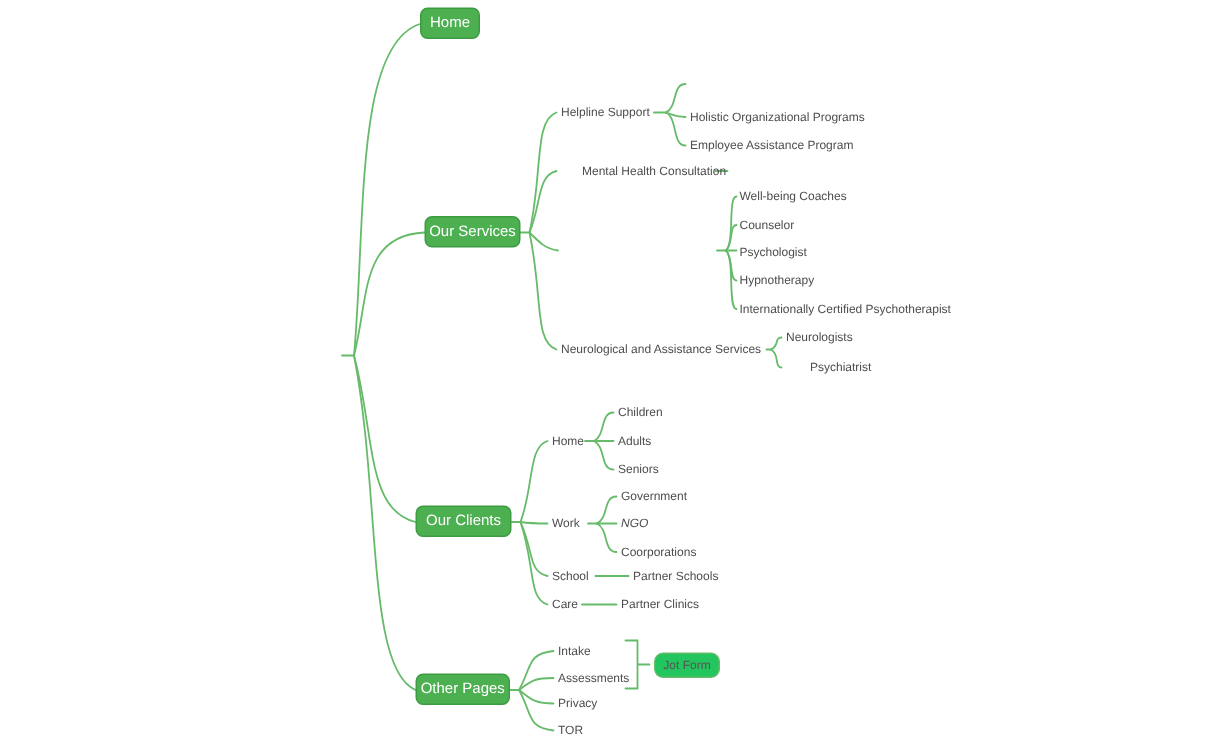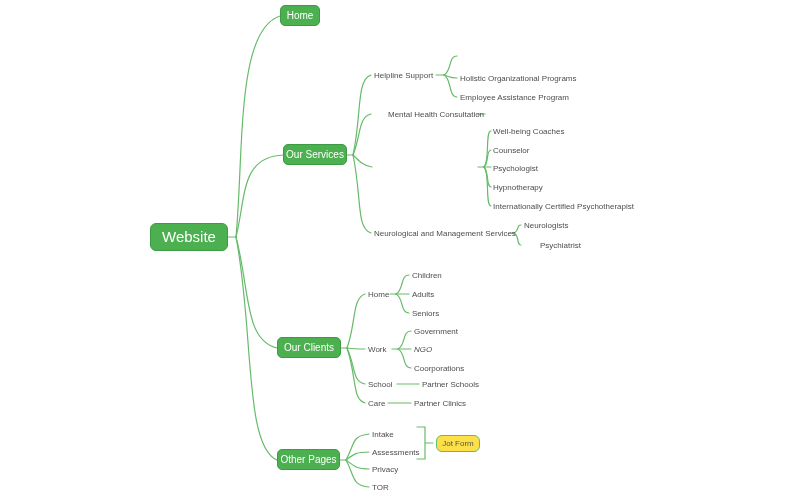--- a/index.html
+++ b/index.html
@@ -26,21 +26,21 @@
   #node-services{left:283px;top:144px;width:64px;}
   #node-clients{left:277px;top:337px;width:64px;}
   #node-other{left:277px;top:449px;width:63px;}
   .label{
     position:absolute;font-size:8px;line-height:11px;color:var(--leaf-text);
     transform:translateY(-50%);white-space:nowrap;cursor:default;
   }
   .label.wrap{white-space:normal;}
   .summary-node{
     position:absolute;left:436px;top:435px;width:44px;height:17px;box-sizing:border-box;
-    background:#fde047;border:1px solid var(--line-green);border-radius:6px;
+    background:#22c55e;border:1px solid var(--line-green);border-radius:6px;
     font-size:8px;line-height:15px;color:#555;text-align:center;cursor:default;
   }
 </style>
 </head>
 <body>
 
 <div class="canvas">
 
   <svg class="wires" viewBox="0 0 807 500" xmlns="http://www.w3.org/2000/svg">
 
@@ -95,29 +95,28 @@
 
     <path d="M340 460 h6"></path>
     <path d="M346 460 C355 444 351 436 369 434"></path>
     <path d="M346 460 C354 454 356 452 369 452"></path>
     <path d="M346 460 C354 466 356 469 369 469"></path>
     <path d="M346 460 C355 476 351 485 369 487"></path>
 
     <path d="M417 427 H425 V459 H417 M425 443 H433"></path>
   </svg>
 
-  <div class="topic root" id="node-website">Website</div>
   <div class="topic branch" id="node-home">Home</div>
   <div class="topic branch" id="node-services">Our Services</div>
   <div class="topic branch" id="node-clients">Our Clients</div>
   <div class="topic branch" id="node-other">Other Pages</div>
 
   <div class="label" style="left:374px;top:75px;">Helpline Support</div>
   <div class="label" style="left:388px;top:114px;">Mental Health Consultation</div>
-  <div class="label" style="left:374px;top:233px;">Neurological and Management Services</div>
+  <div class="label" style="left:374px;top:233px;">Neurological and Assistance Services</div>
 
   <div class="label" style="left:460px;top:78px;">Holistic Organizational Programs</div>
   <div class="label" style="left:460px;top:97px;">Employee Assistance Program</div>
   <div class="label" style="left:493px;top:131px;">Well-being Coaches</div>
   <div class="label" style="left:493px;top:150px;">Counselor</div>
   <div class="label" style="left:493px;top:168px;">Psychologist</div>
   <div class="label" style="left:493px;top:187px;">Hypnotherapy</div>
   <div class="label" style="left:493px;top:206px;">Internationally Certified Psychotherapist</div>
   <div class="label" style="left:524px;top:225px;">Neurologists</div>
   <div class="label" style="left:524px;top:245px;padding-left:16px;">Psychiatrist</div>

